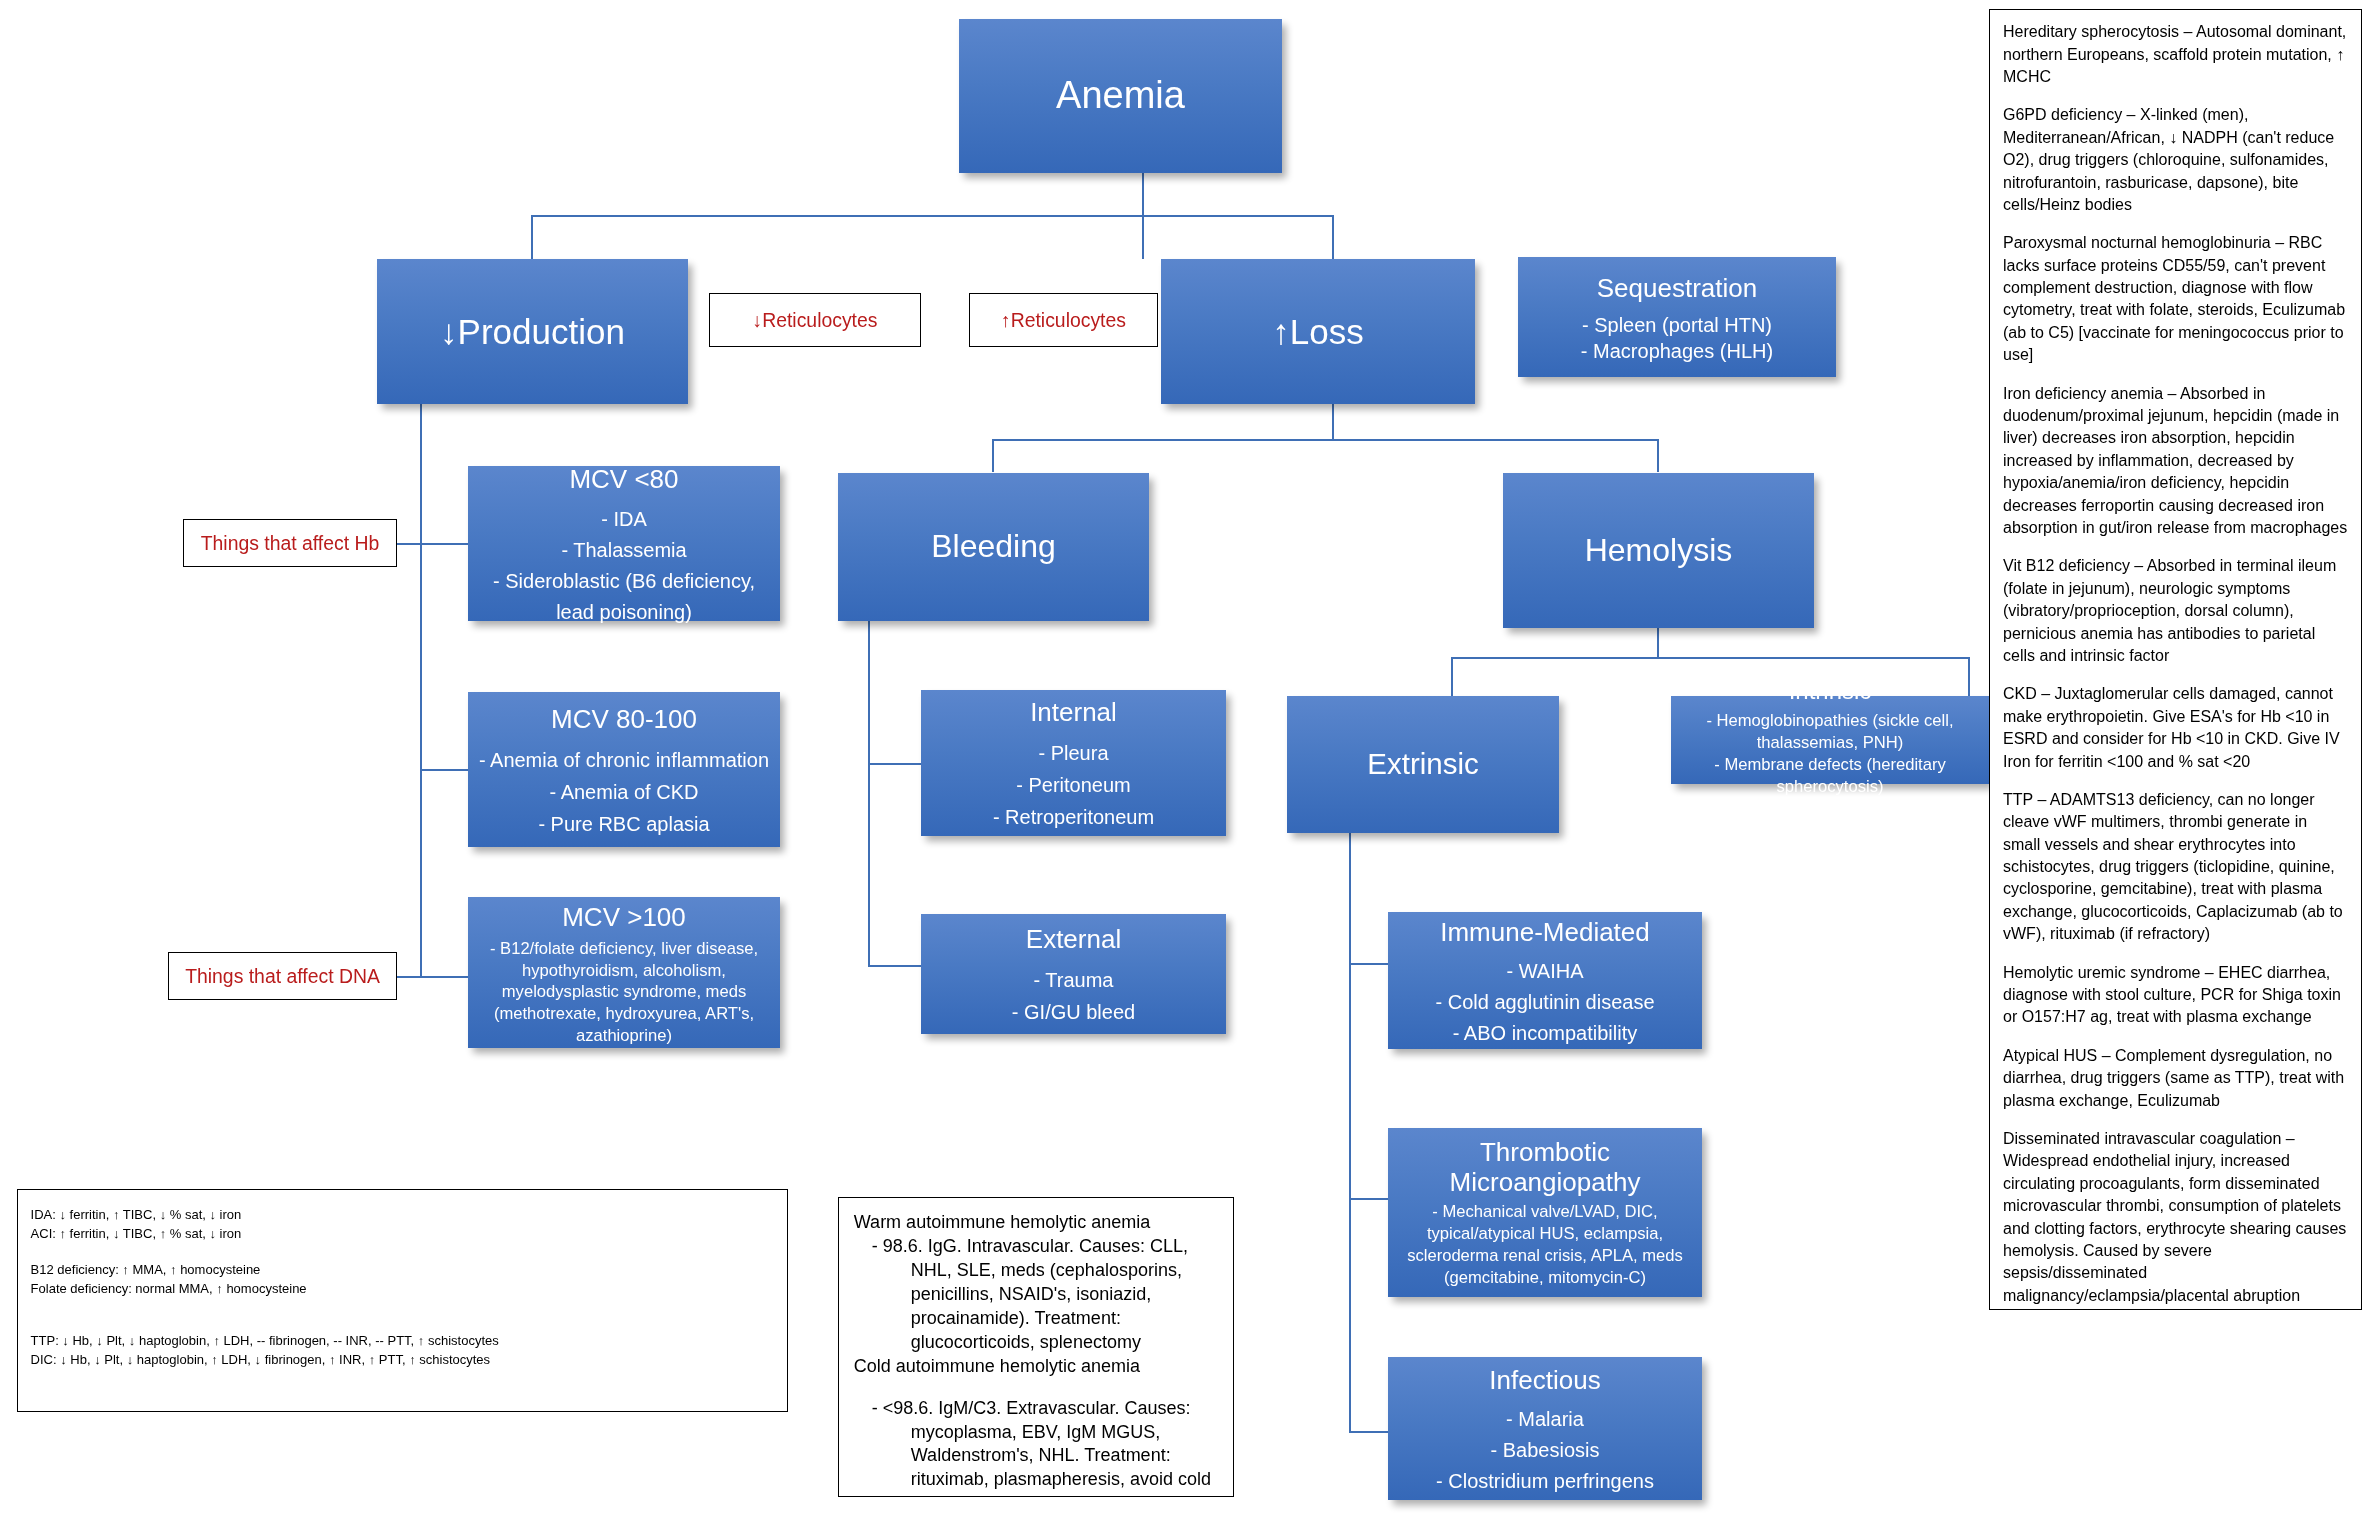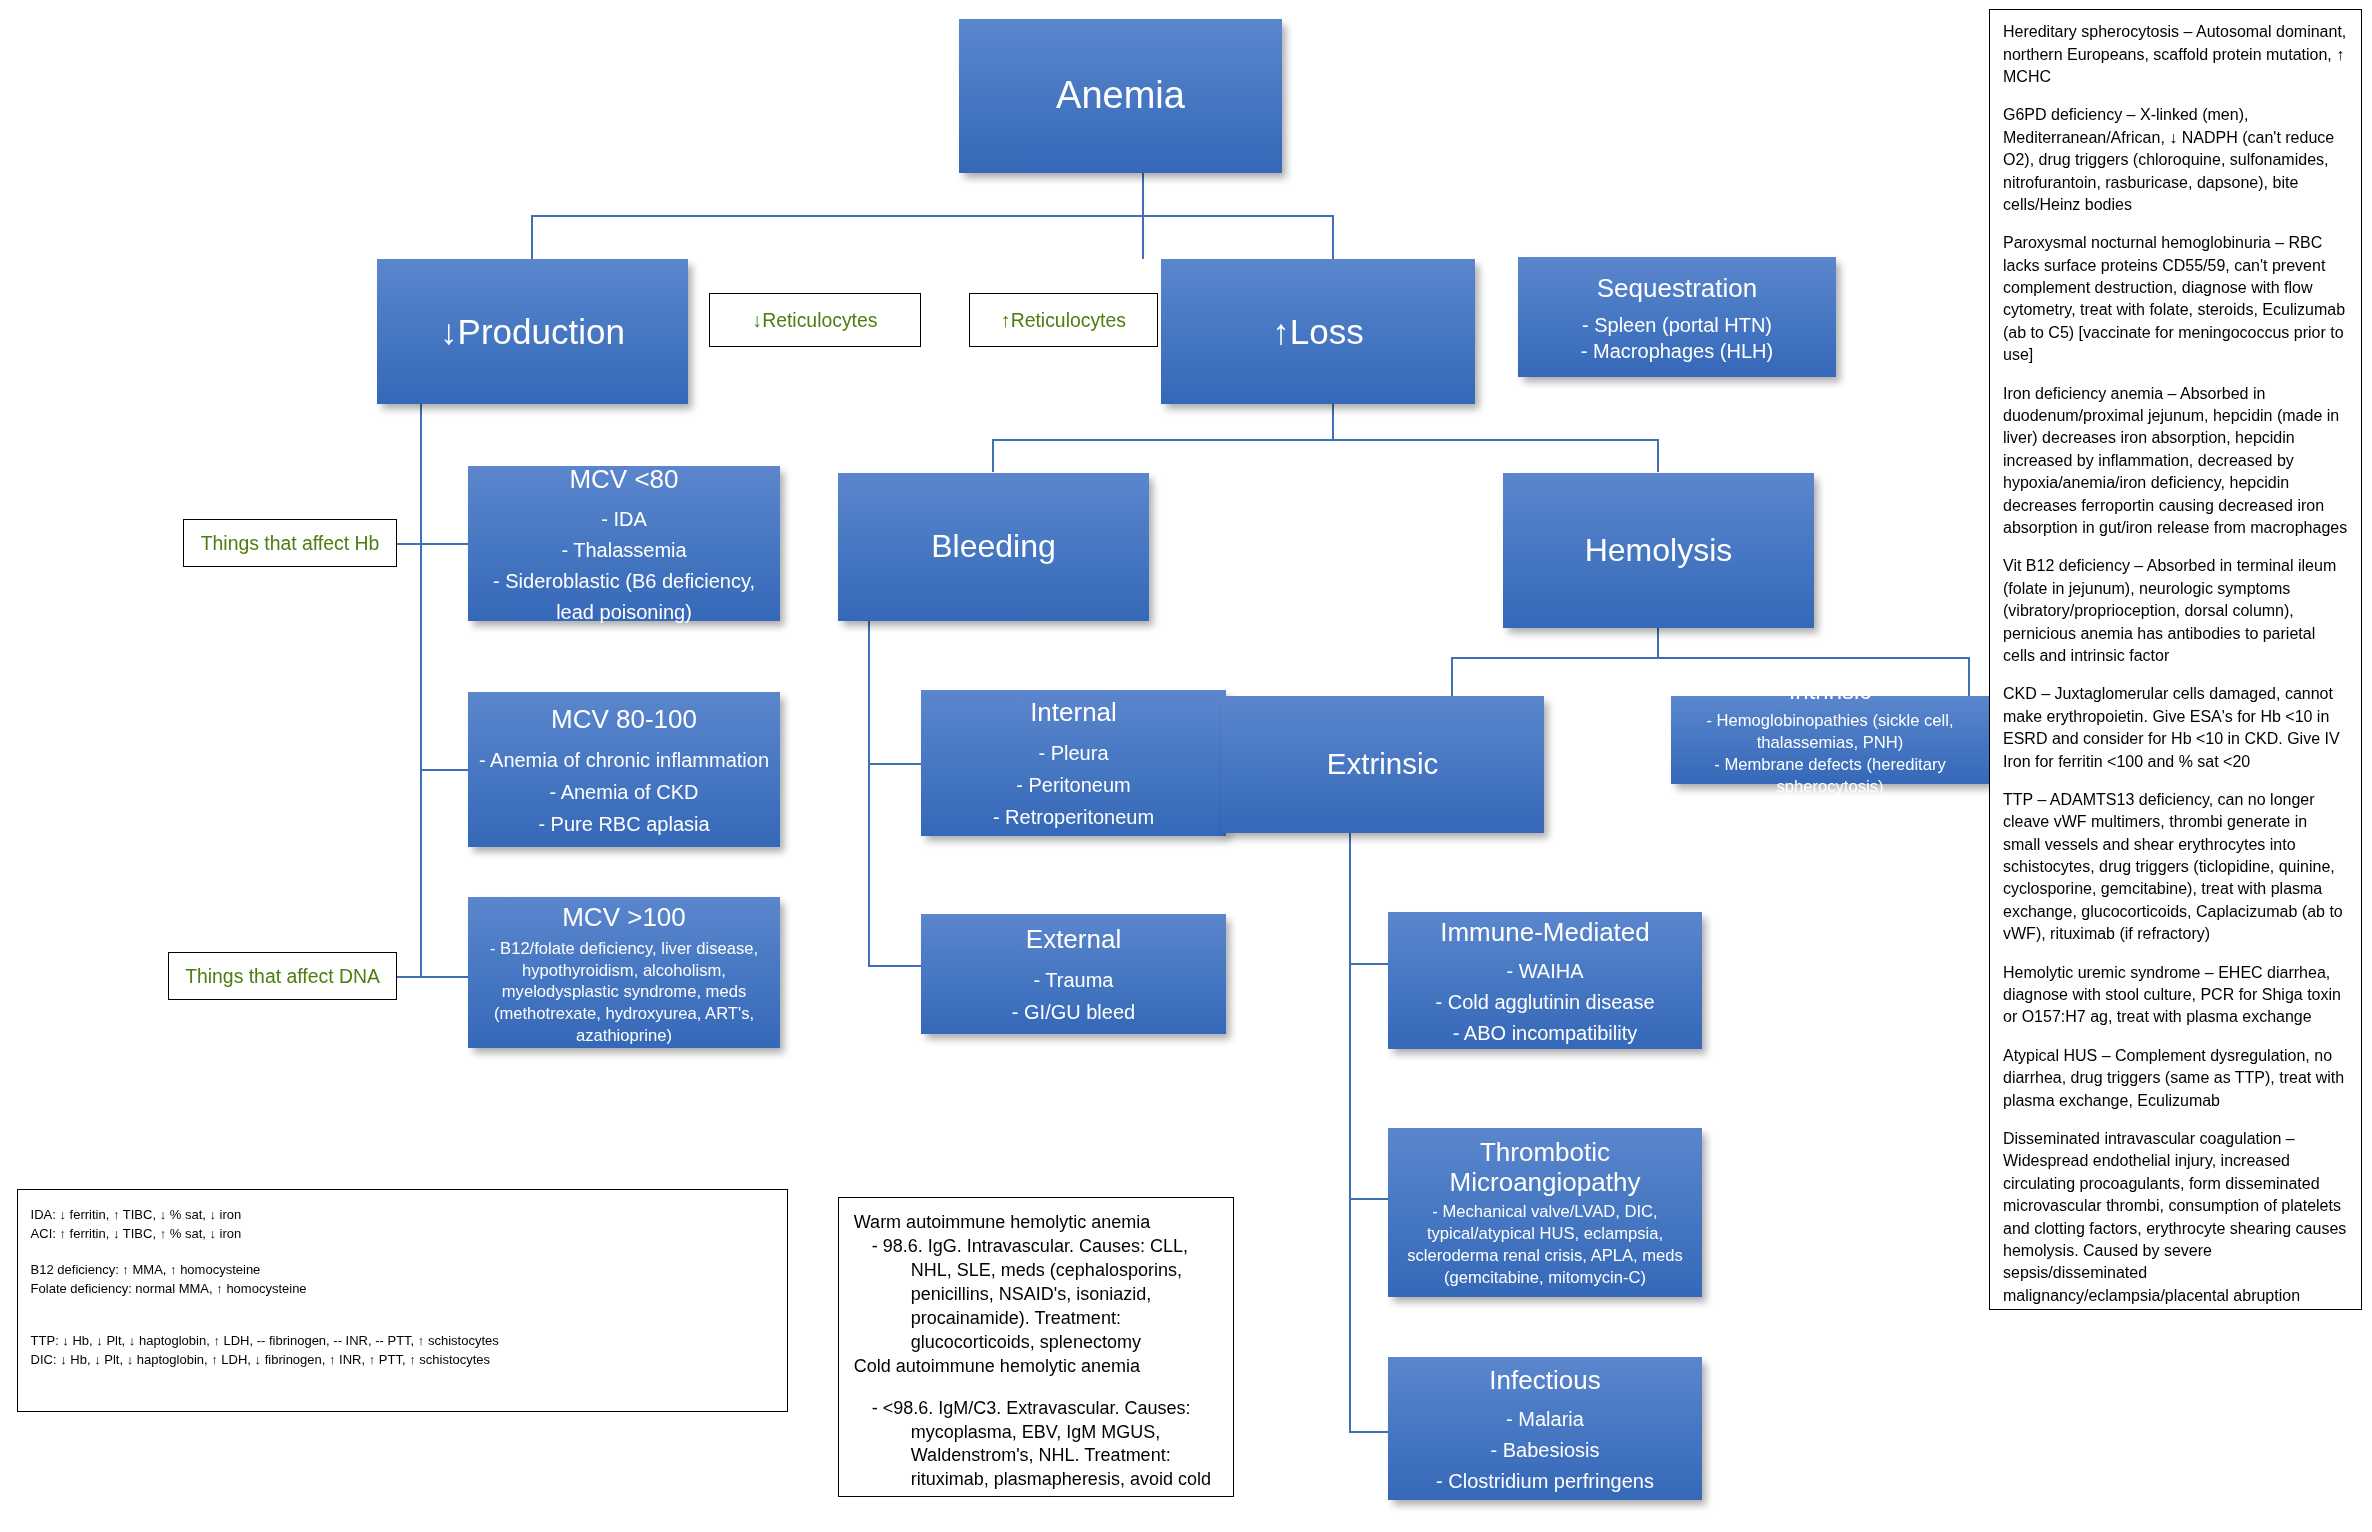--- a/index.html
+++ b/index.html
@@ -32,21 +32,21 @@
   }
   .node .title{ white-space:pre-line; }
   .node .sub{ white-space:pre-line; }
 
   
   .callout{
     position:absolute;
     box-sizing:border-box;
     background:#ffffff;
     border:1.8px solid #000000;
-    color:#4d7c0f;
+    color:#b91c1c;
     display:flex;
     align-items:center;
     justify-content:center;
     text-align:center;
   }
   .textpanel{
     position:absolute;
     box-sizing:border-box;
     background:#ffffff;
     border:1.8px solid #000000;
@@ -178,21 +178,21 @@
 - Peritoneum
 - Retroperitoneum</div>
   </div>
 
   <div class="node" style="left:921px;top:914px;width:305px;height:120px;padding-top:7.4px;">
     <div class="title t-head" style="margin-bottom:7.4px;">External</div>
     <div class="sub t-sub" style="line-height:1.6;">- Trauma
 - GI/GU bleed</div>
   </div>
 
-  <div class="node" style="left:1221px;top:696px;width:323px;height:137px;">
+  <div class="node" style="left:1287px;top:696px;width:272px;height:137px;">
     <div class="title t-head" style="font-size:29.5px;">Extrinsic</div>
   </div>
 
   <div class="node" style="left:1671px;top:696px;width:318px;height:88px;padding-top:19px;">
     <div class="title t-head-sm" style="margin-bottom:3.7px;">Intrinsic</div>
     <div class="sub t-sub-sm" style="line-height:1.33;">- Hemoglobinopathies (sickle cell, thalassemias, PNH)
 - Membrane defects (hereditary spherocytosis)
 - Enzyme deficiencies (G6PD)</div>
   </div>
 

